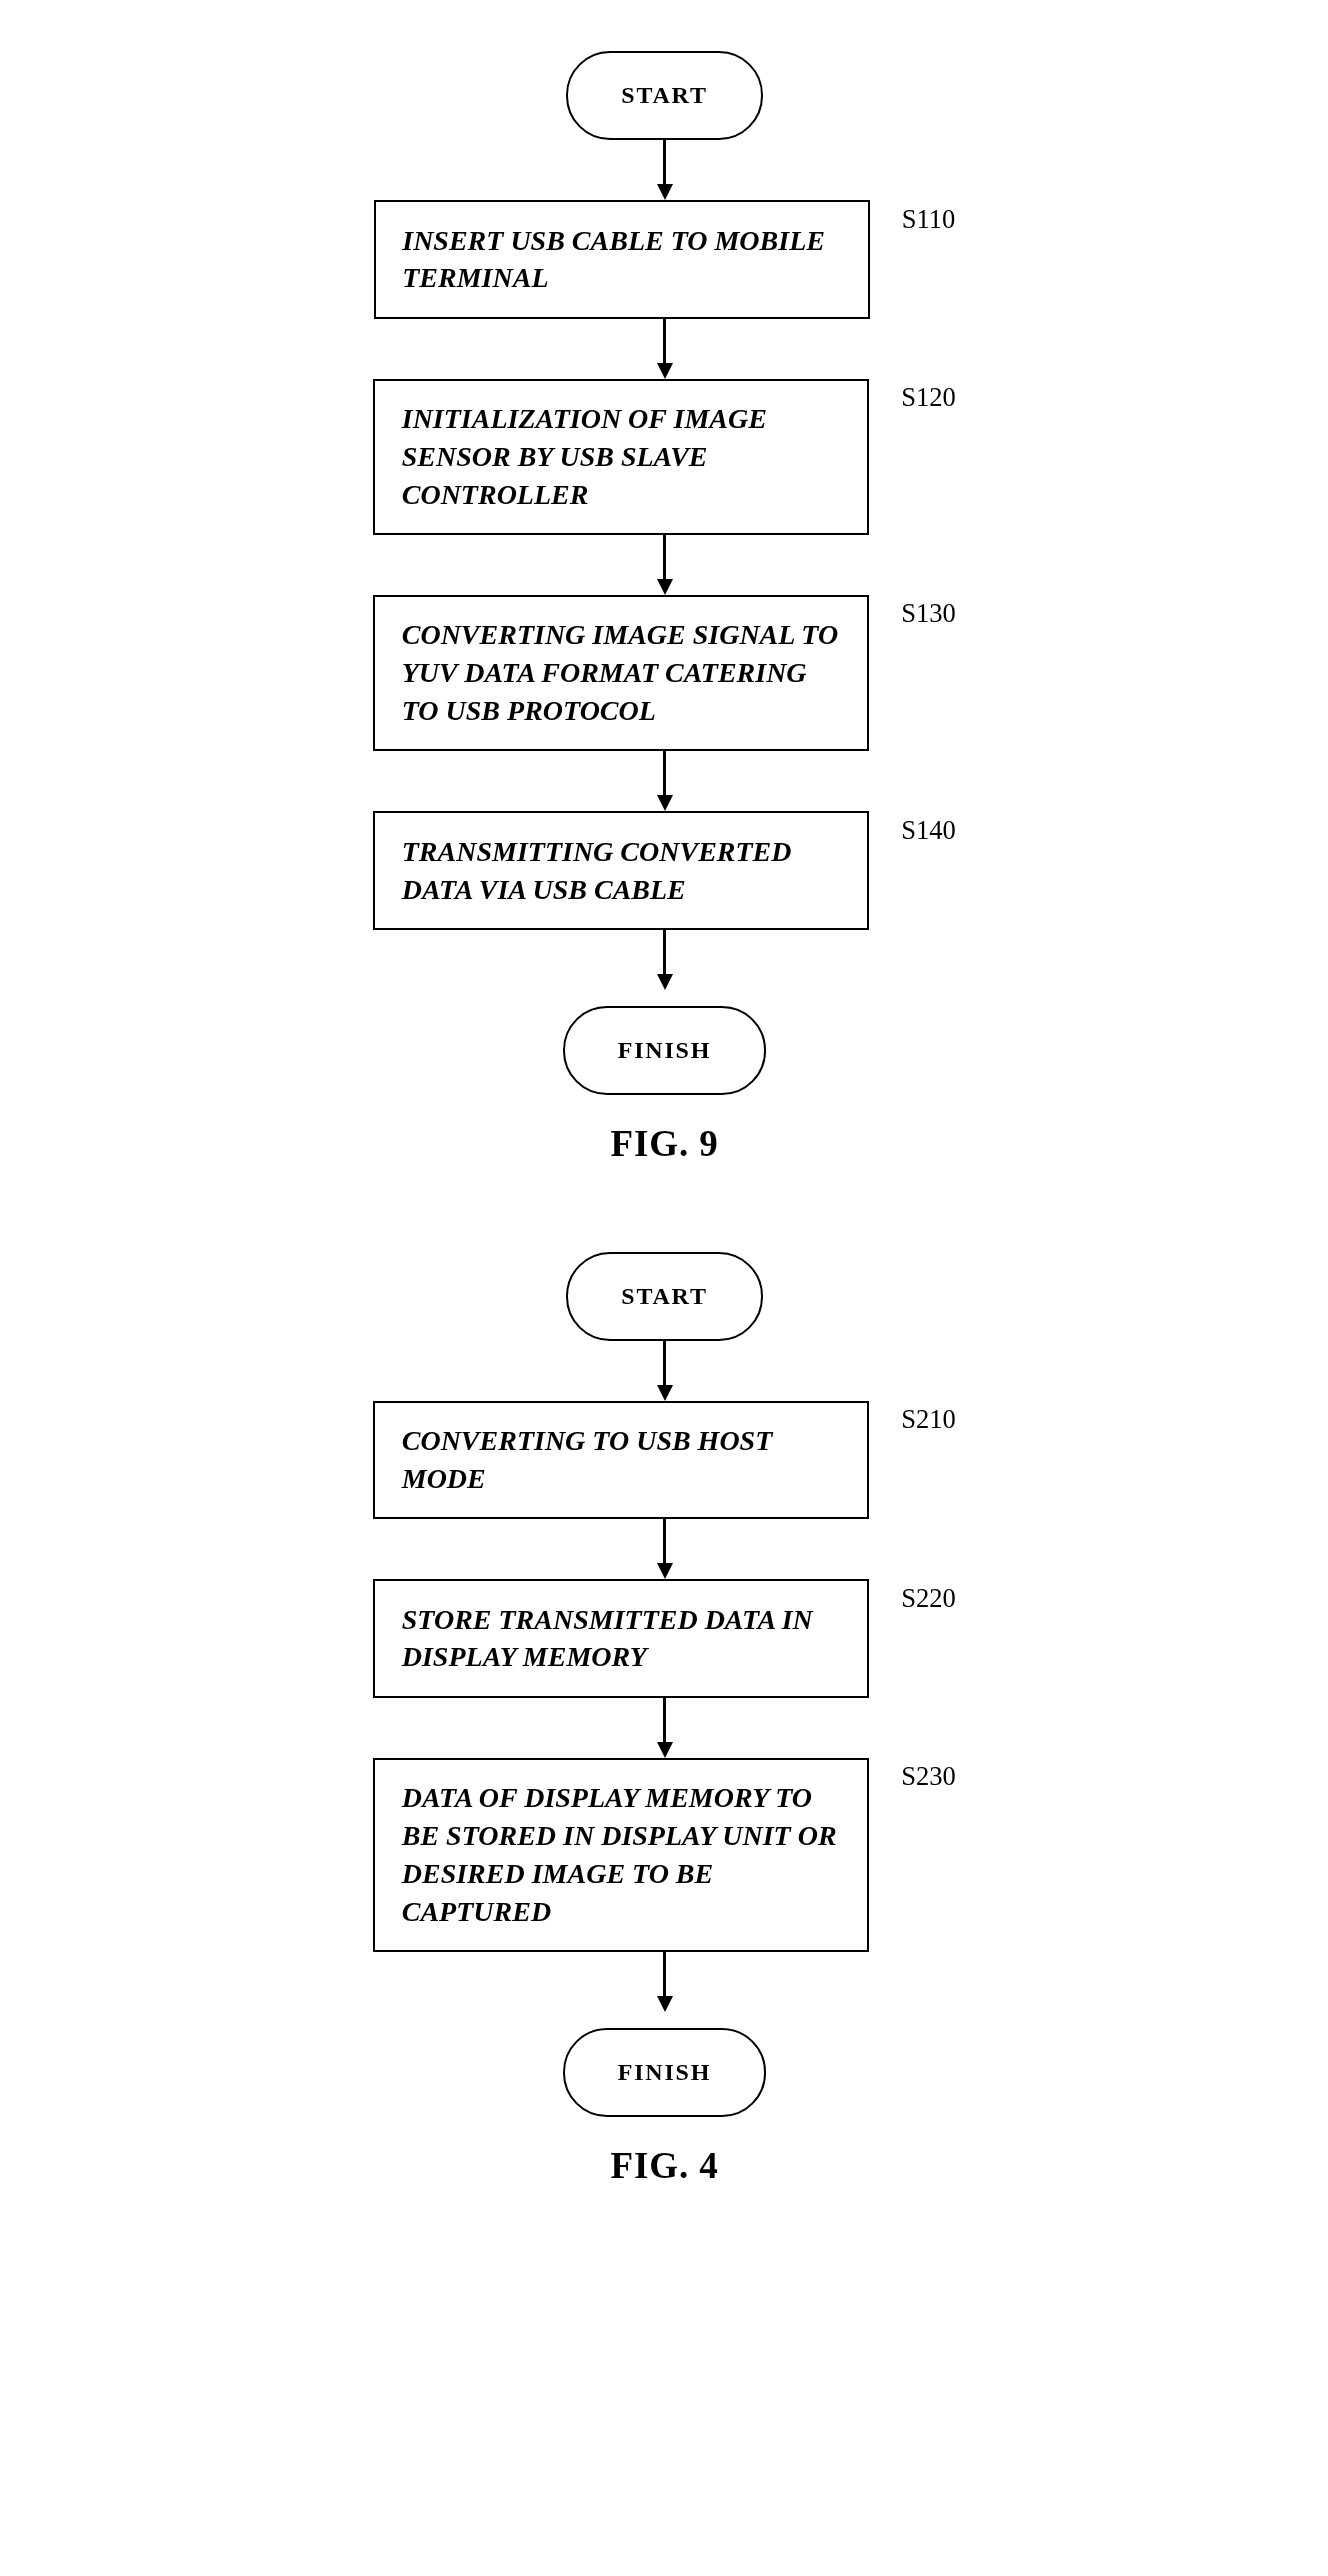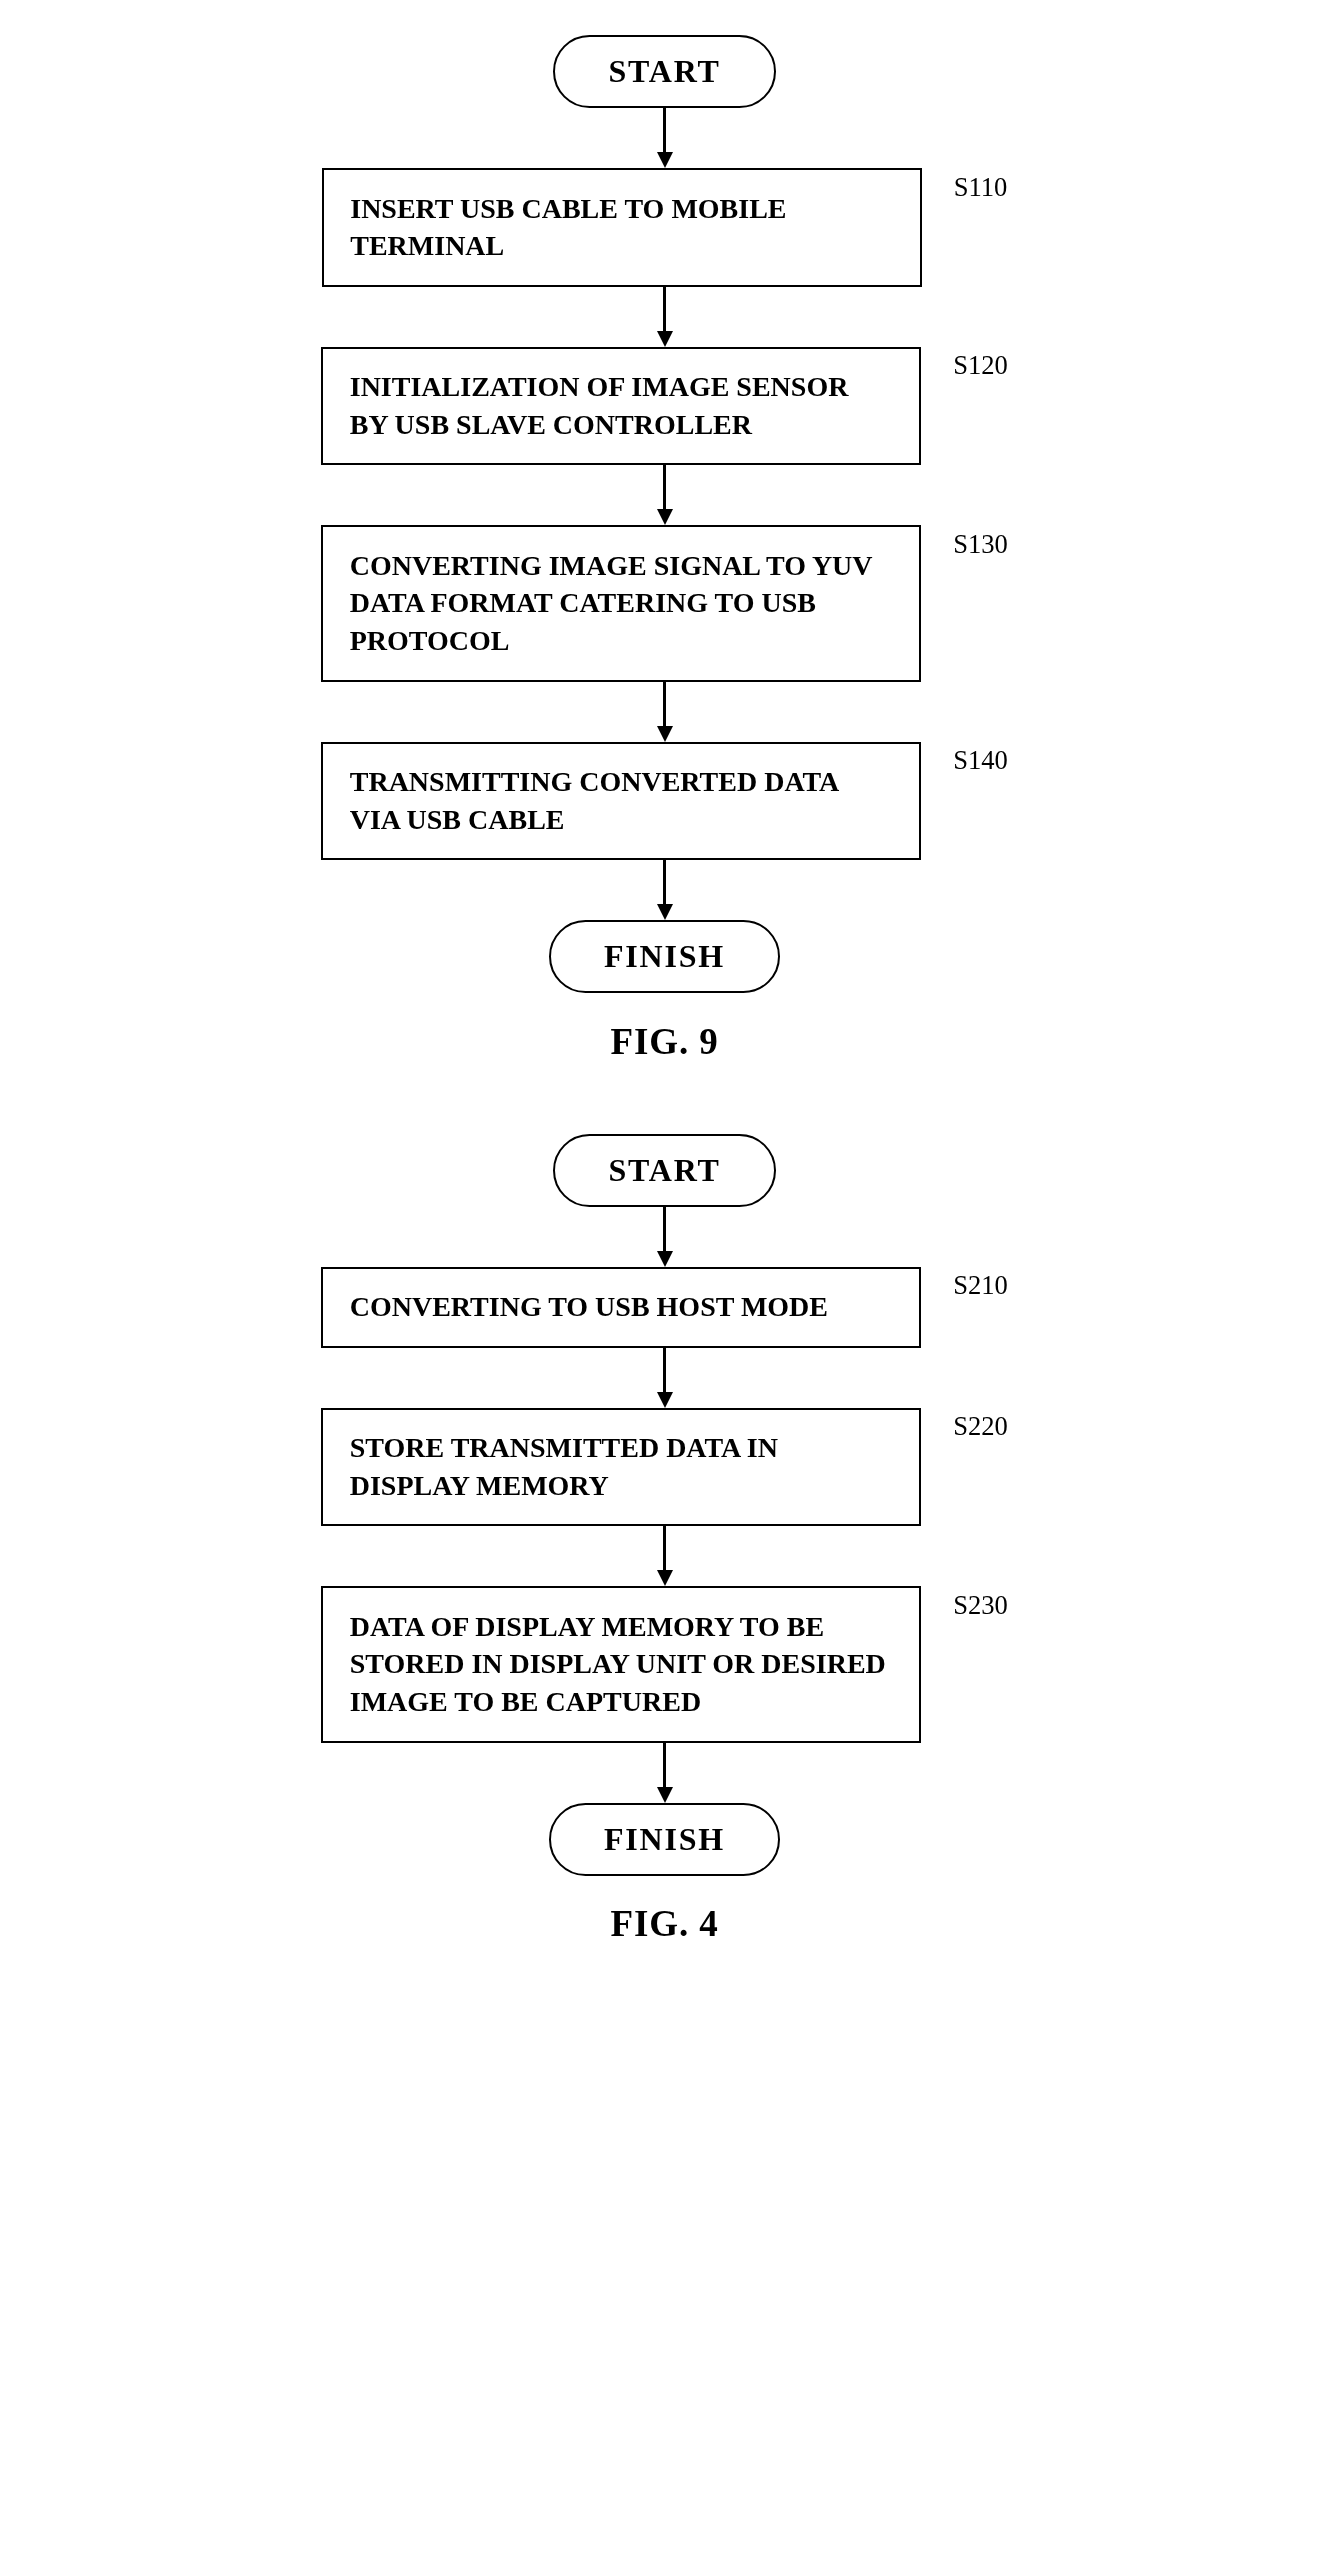--- a/index.html
+++ b/index.html
@@ -38,38 +38,40 @@
       font-size: 37px;
       font-weight: bold;
       margin-top: 26.6px;
       letter-spacing: 0.9px;
     }
 
     
     .terminal {
       border: 2.7px solid #000;
       border-radius: 44px;
-      padding: 16px 53px;
-      font-size: 32px;
+      padding: 29px 53px;
+      font-size: 24px;
       font-weight: bold;
       letter-spacing: 1.8px;
       background: #fff;
       text-align: center;
       min-width: 195px;
+      margin-top: 16px;
     }
 
     .process-box {
       border: 2.7px solid #000;
       padding: 19.5px 26.6px;
       font-size: 28px;
       font-weight: bold;
       background: #fff;
       text-align: left;
-      width: 600px;
+      width: 496px;
       line-height: 1.35;
+      font-style: italic;
     }
 
     .step-row {
       display: flex;
       flex-direction: row;
       align-items: center;
       width: 100%;
       justify-content: center;
       position: relative;
     }

